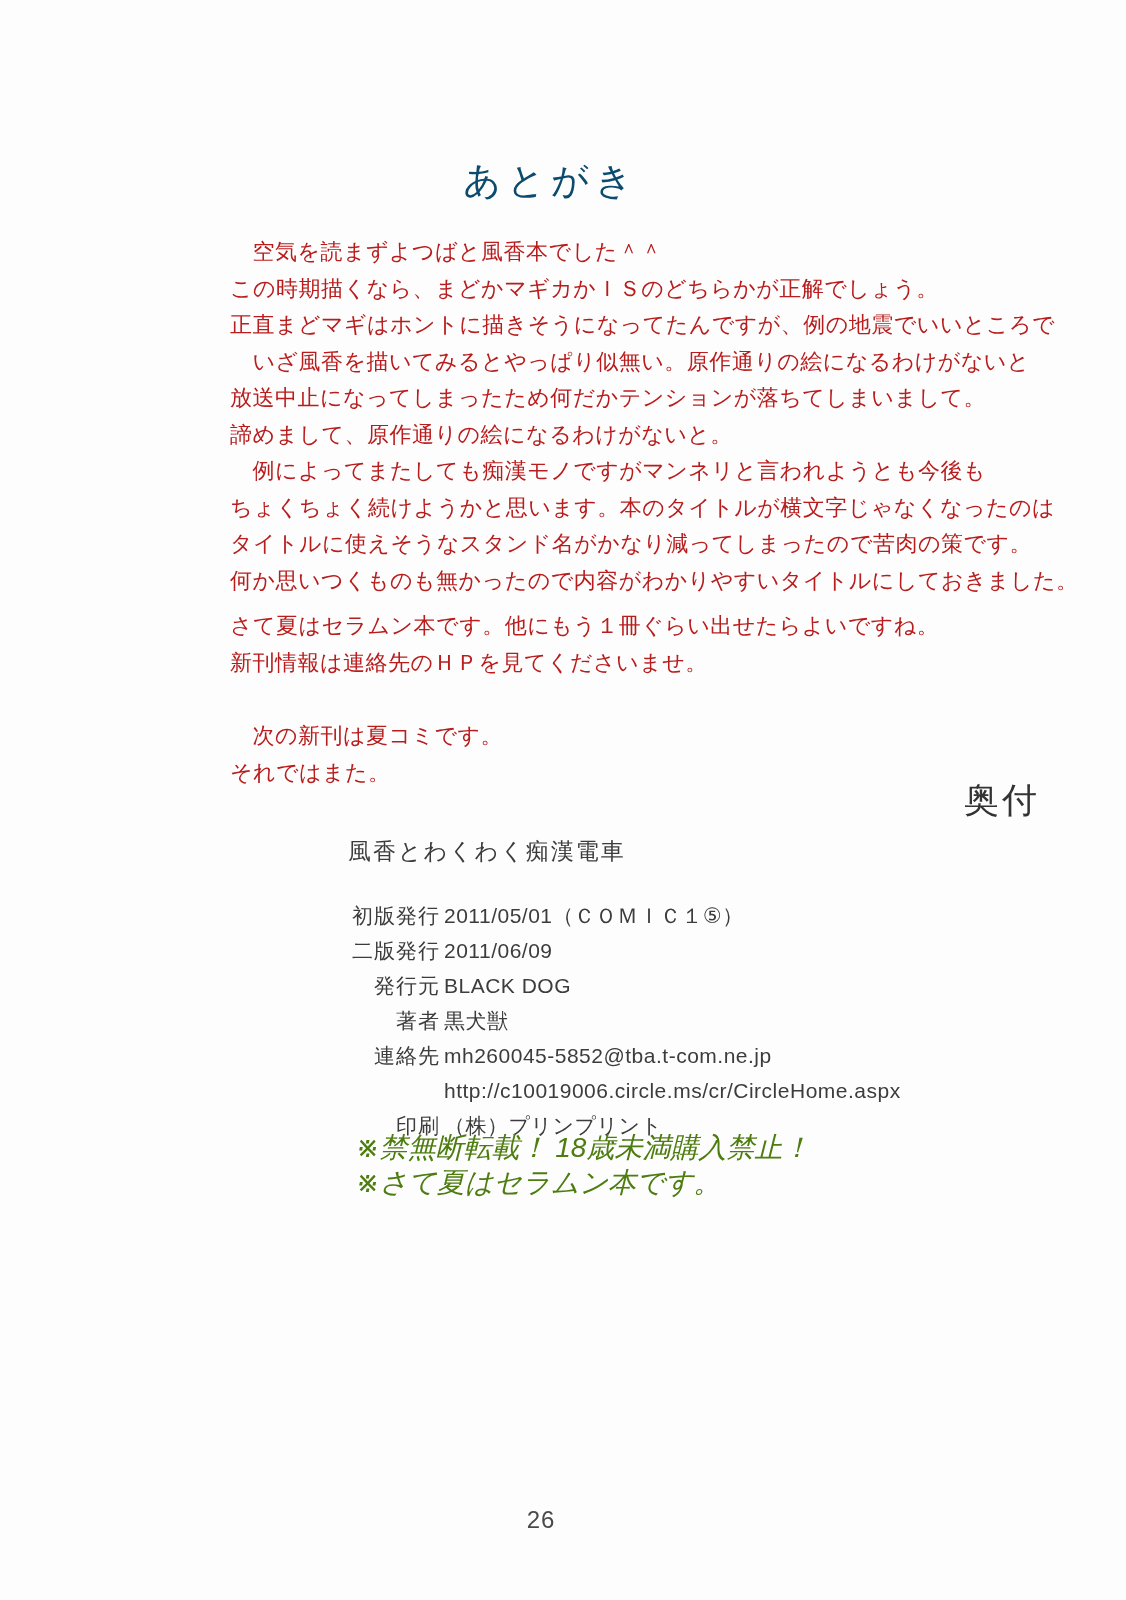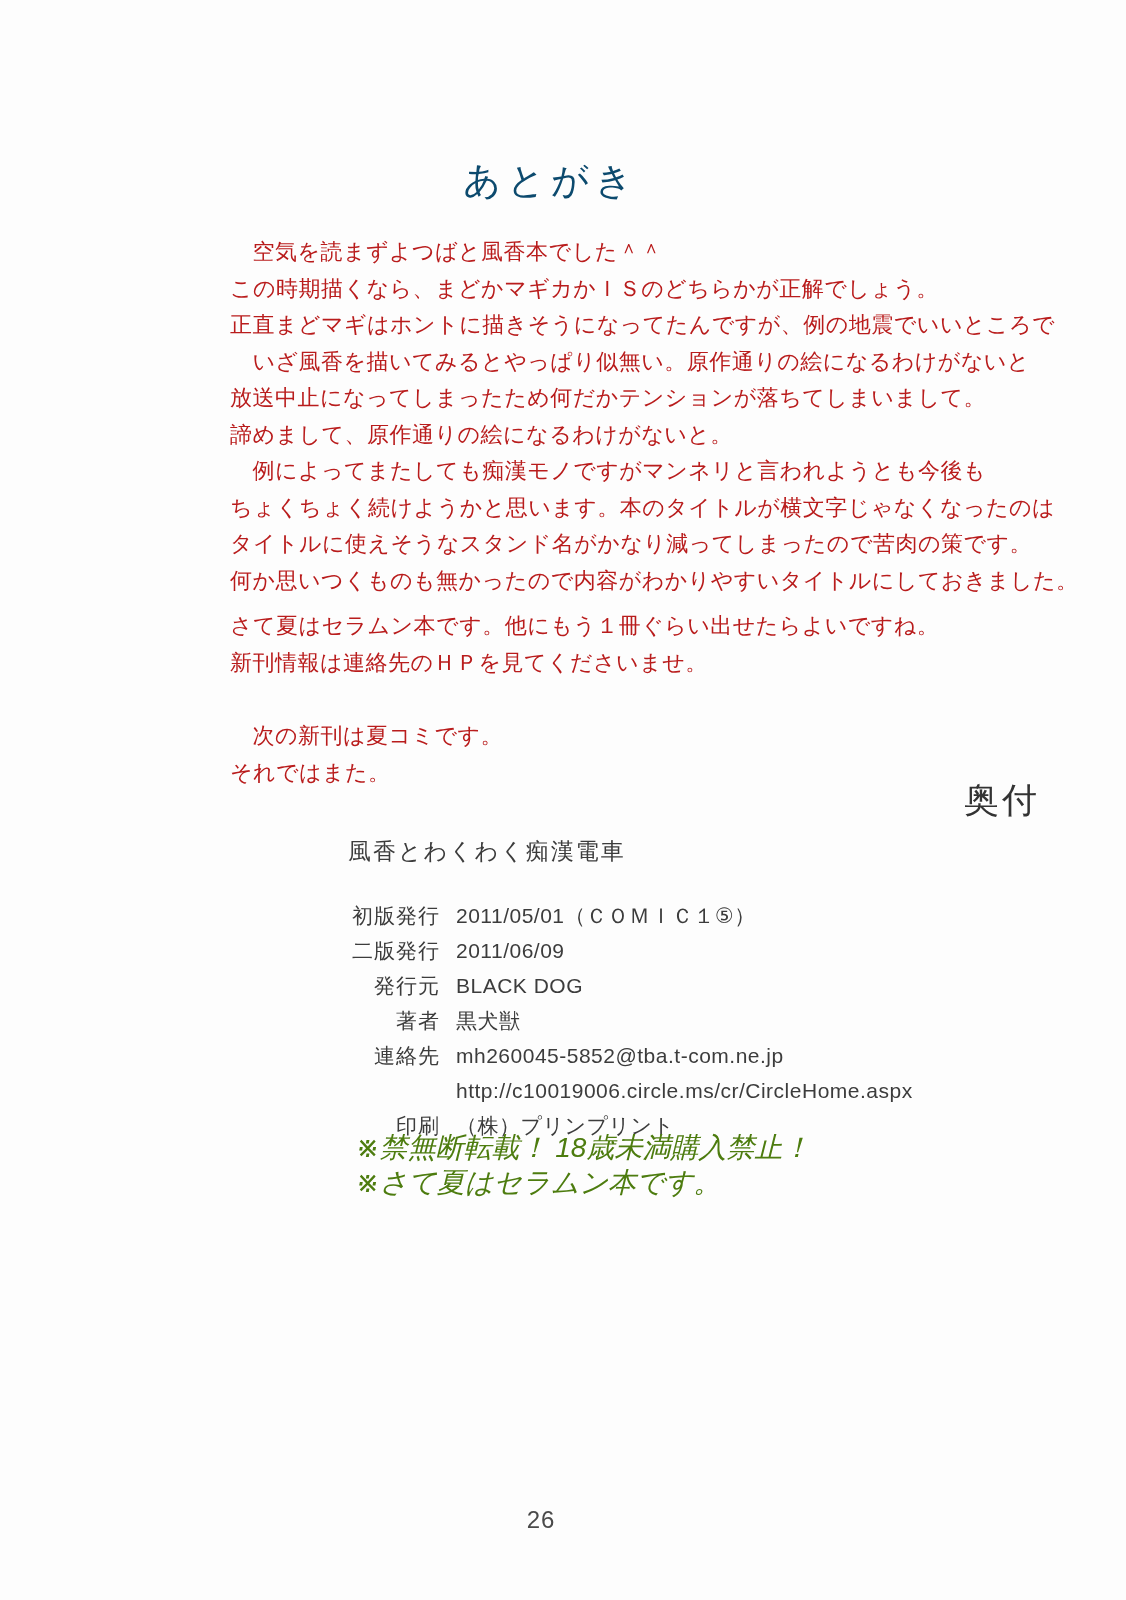--- a/index.html
+++ b/index.html
@@ -74,21 +74,21 @@
     height: 35px;
     align-items: center;
   }
   .colo-label {
     width: 440px;
     text-align: right;
     letter-spacing: 1px;
     white-space: pre;
   }
   .colo-value {
-    margin-left: 16px;
+    margin-left: 4px;
     white-space: pre;
     letter-spacing: 0.5px;
   }
   .notices {
     position: absolute;
     left: 356px;
     top: 1130px;
     font-size: 28px;
     line-height: 35px;
     color: #4d7c0f;

